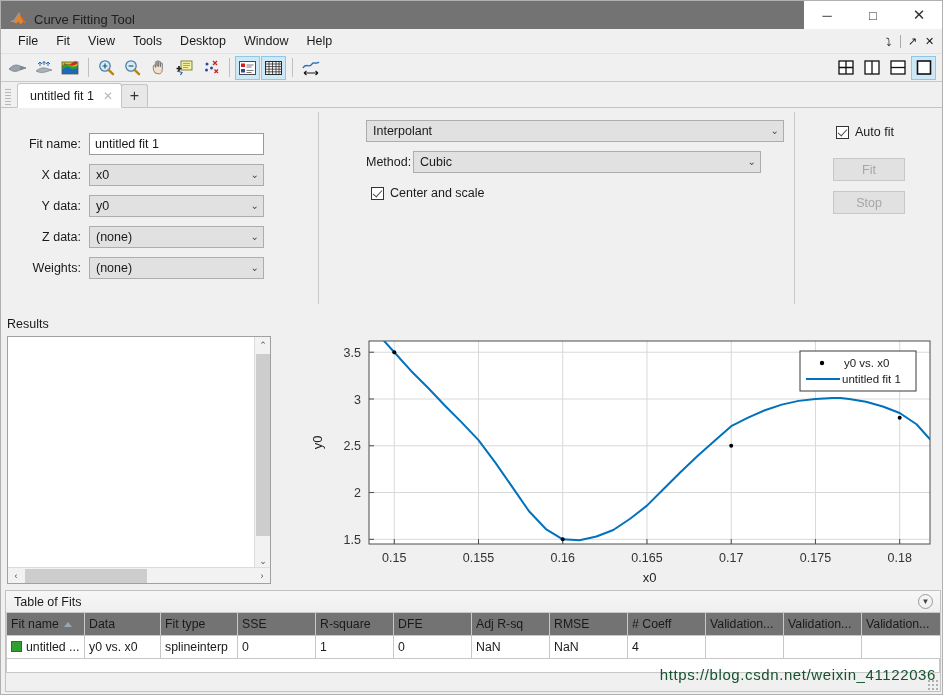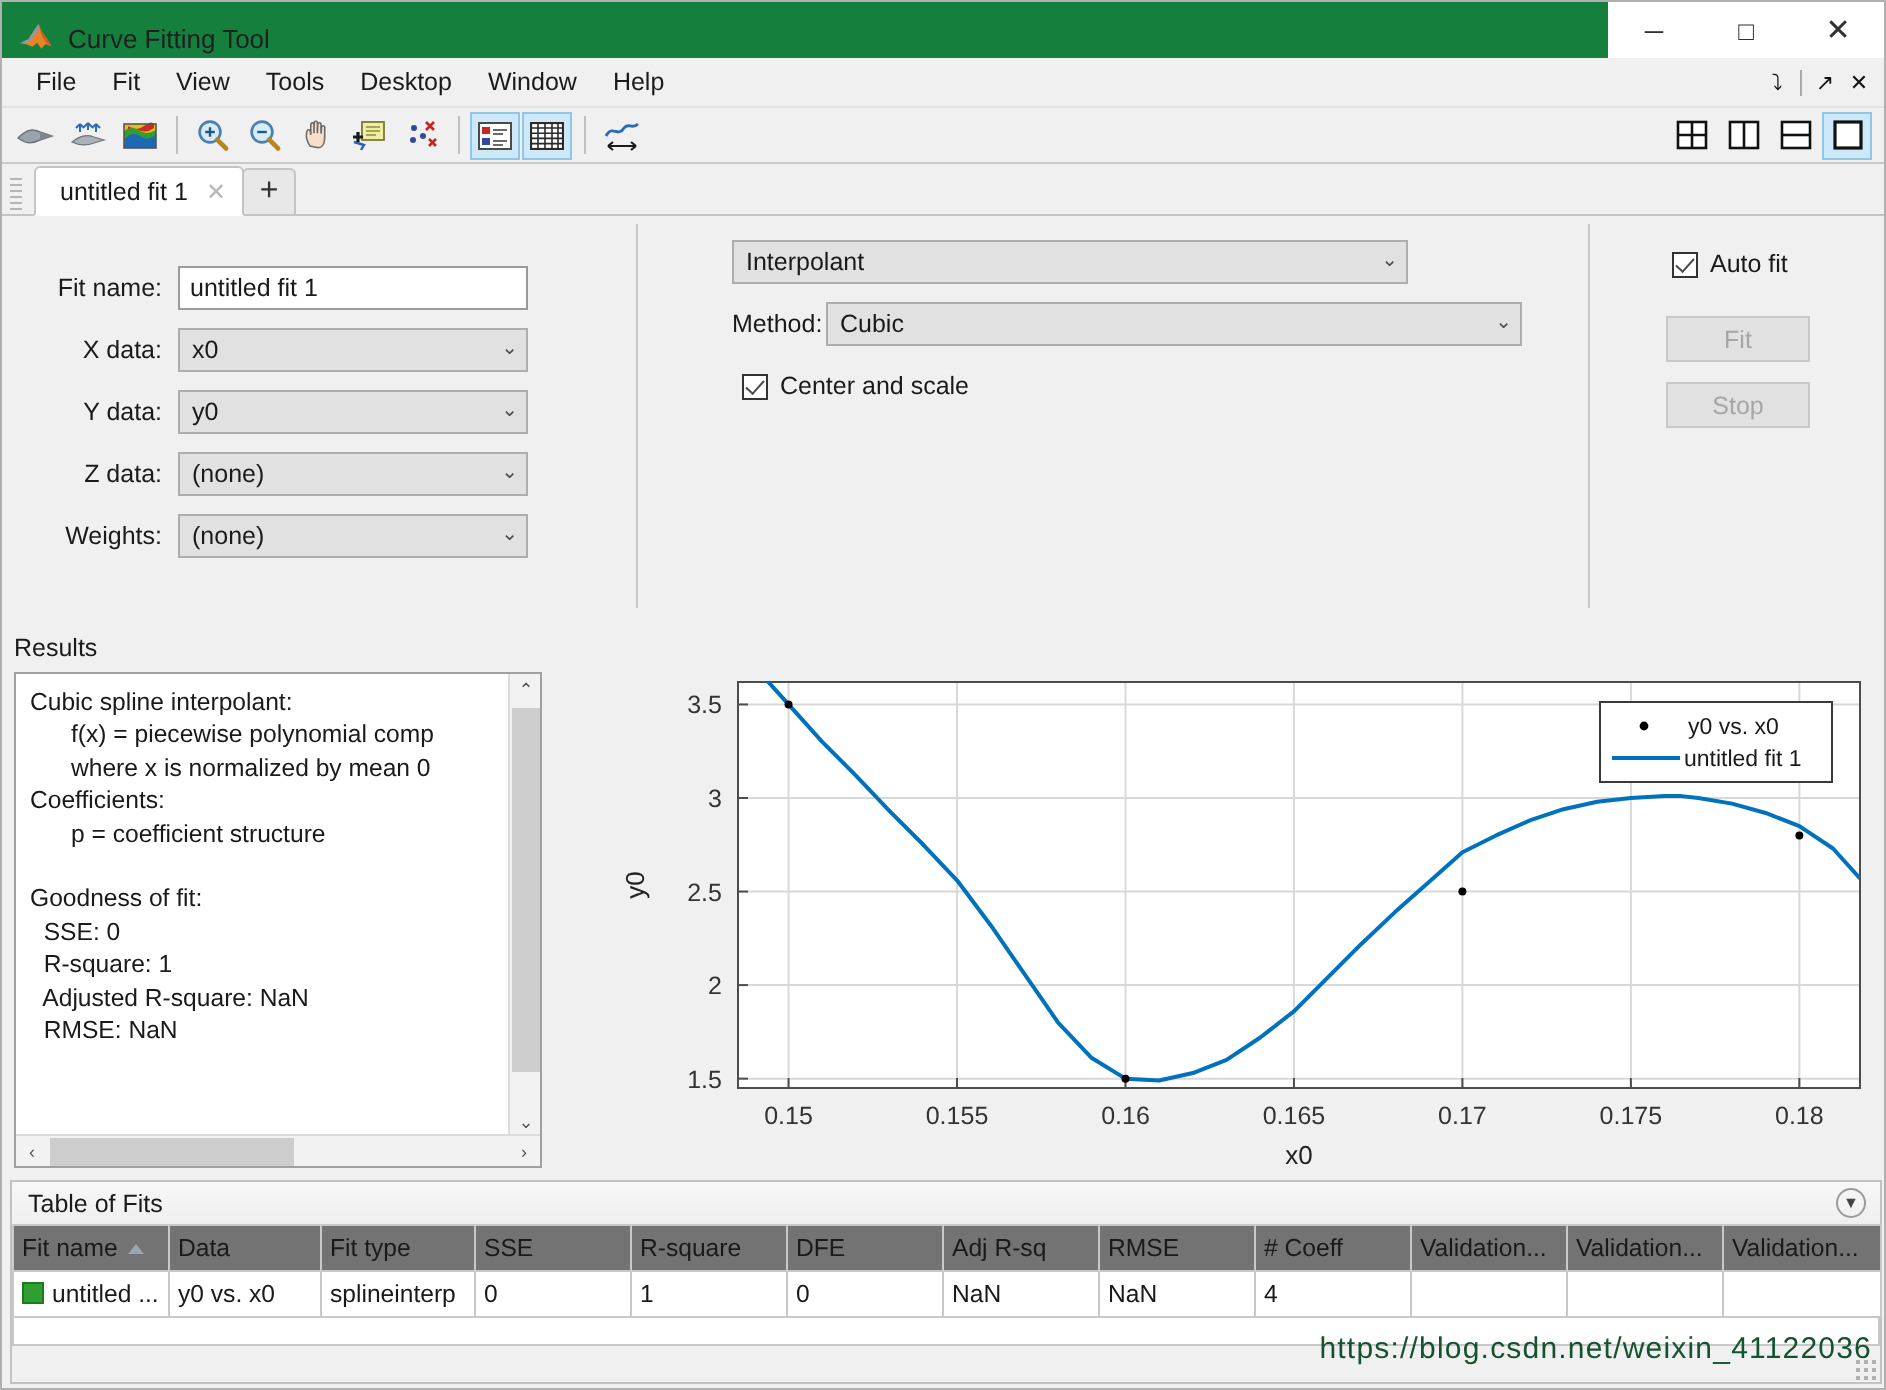--- a/index.html
+++ b/index.html
@@ -17,21 +17,21 @@
     position: relative;
     width: 943px; height: 695px;
     background: #f0f0f0;
     border: 1px solid #b0b0b0;
     overflow: hidden;
   }
 
   
   .titlebar {
     position: absolute; top: 0; left: 0; width: 941px; height: 36px;
-    background: #15803d;
+    background: #737373;
     display: flex; align-items: center;
   }
   .title-icon { width: 18px; height: 16px; margin-left: 8px; margin-right: 7px; position: relative; }
   .title-text { font-size: 13px; color: #202020; }
   .win-controls { position: absolute; right: 0; top: 0; height: 28px; display: flex; }
   .win-btn {
     width: 46px; height: 28px; display: flex; align-items: center; justify-content: center;
     font-size: 13px; color: #303030; background: #ffffff;
   }
   .win-btn.close-btn { font-size: 15px; }
@@ -101,21 +101,21 @@
     width: 175px; height: 22px; background: #ffffff; border: 1px solid #9a9a9a;
     padding: 0 5px; display: flex; align-items: center; font-size: 12.5px; color: #1a1a1a;
   }
   .combo {
     width: 175px; height: 22px; background: #e1e1e1; border: 1px solid #adadad;
     padding: 0 4px 0 6px; display: flex; align-items: center; justify-content: space-between;
     font-size: 12.5px; color: #1a1a1a;
   }
   .chev { color: #4a4a4a; font-size: 10px; line-height: 1; }
 
-  .combo-wide { width: 338px; }
+  .combo-wide { width: 418px; }
   .combo-method { width: 348px; }
 
   .checkrow { position: absolute; display: flex; align-items: flex-end; font-size: 12.5px; }
   .cb {
     width: 13px; height: 13px; border: 1px solid #333; background: #fff;
     margin-right: 6px; position: relative; flex: none;
   }
   .cb.checked::after {
     content: ""; position: absolute; left: 3px; top: 0px; width: 4px; height: 8px;
     border: solid #4a4a4a; border-width: 0 1.6px 1.6px 0; transform: rotate(42deg);
@@ -431,31 +431,20 @@
       <span class="cb checked"></span>
       <span>Auto fit</span>
     </div>
     <div class="btn-flat" style="position:absolute; left:832px; top:50px;">Fit</div>
     <div class="btn-flat" style="position:absolute; left:832px; top:83px;">Stop</div>
   </div>
 
   <div class="results-wrap">
     <div class="results-title">Results</div>
     <div class="results-box">
-      <div class="results-text">Cubic spline interpolant:
-      f(x) = piecewise polynomial comp
-      where x is normalized by mean 0
-Coefficients:
-      p = coefficient structure
-
-Goodness of fit:
-  SSE: 0
-  R-square: 1
-  Adjusted R-square: NaN
-  RMSE: NaN</div>
       <div class="vscroll">
         <div class="arrow-up">⌃</div>
         <div class="thumb"></div>
         <div class="arrow-dn">⌄</div>
       </div>
       <div class="hscroll">
         <div class="arrow-l">‹</div>
         <div class="thumb"></div>
         <div class="arrow-r">›</div>
       </div>

